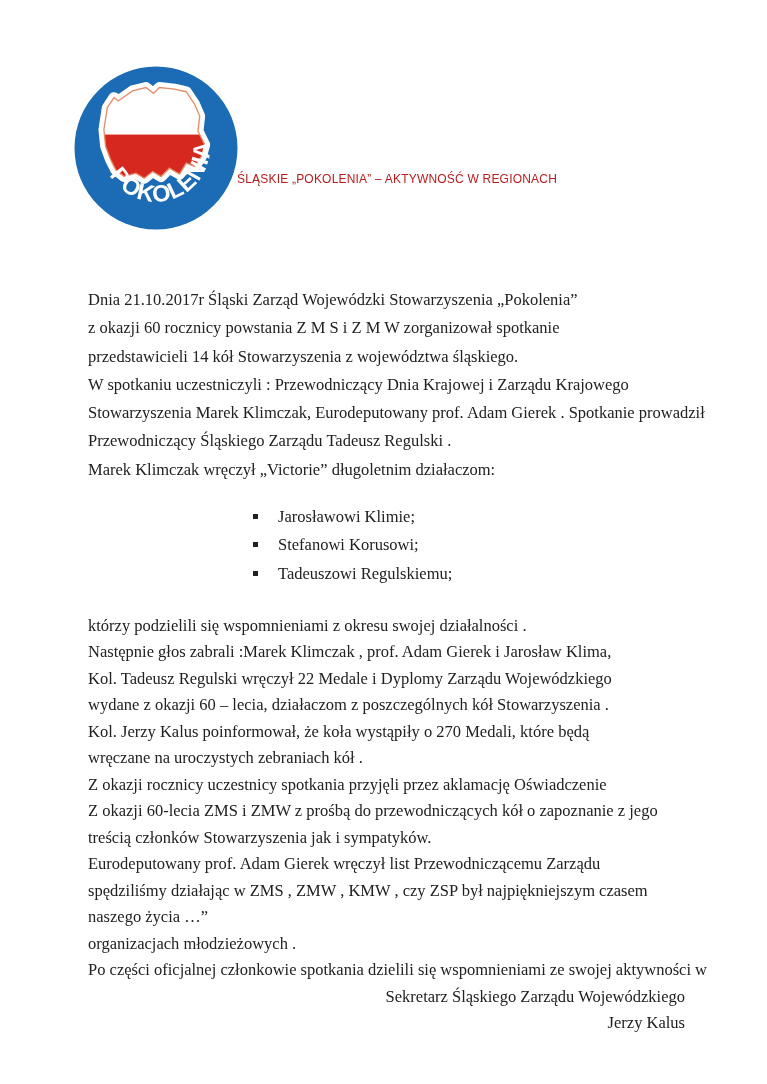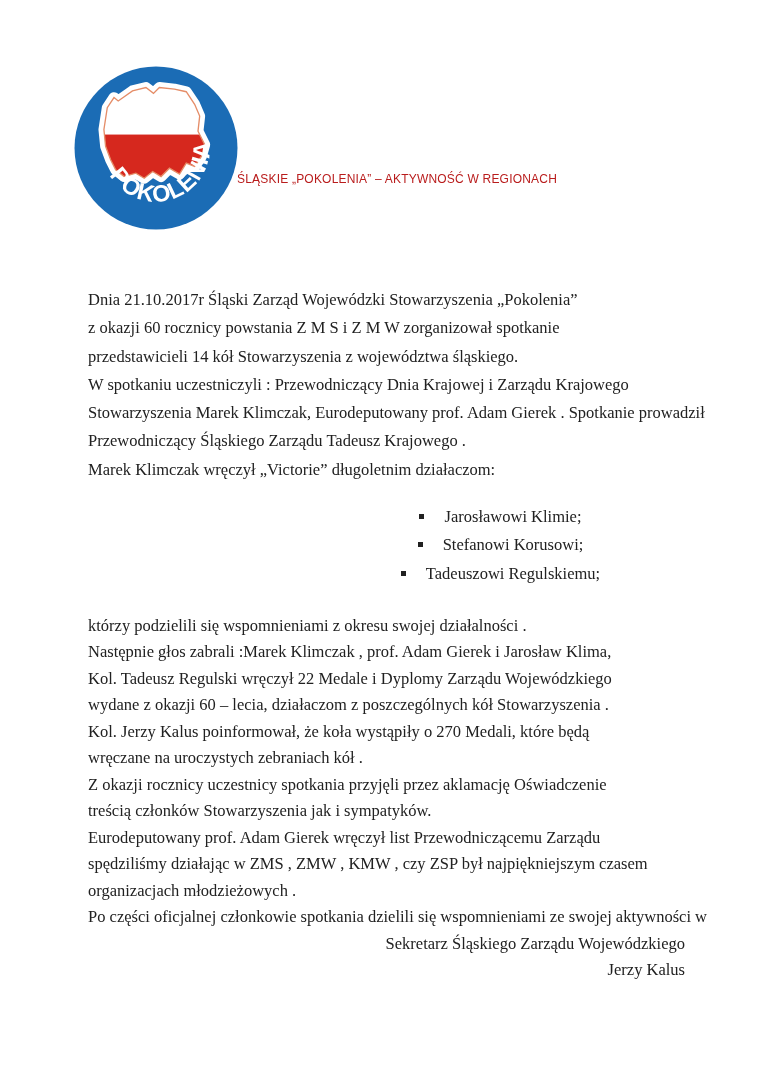--- a/index.html
+++ b/index.html
@@ -20,21 +20,21 @@
     font-size:12px;font-weight:400;color:#b91c1c;
     white-space:nowrap;letter-spacing:0.2px;
   }
   
   .content{position:absolute;left:88px;top:242px;width:660px;margin-top:44px;}
   .line{
     font-size:16.5px;
     line-height:28.3px;
     white-space:nowrap;
   }
-  .bullet-list{margin:19px 0 0 0;padding:0;list-style:none;text-align:center;}
+  .bullet-list{margin:19px 0 0 0;padding:0;list-style:none;}
   .bullet-item{
     font-size:16.5px;line-height:28.3px;
     padding-left:165px;white-space:nowrap;
   }
   .bullet-square{
     display:inline-block;width:5px;height:5px;background:#212121;
     margin-right:20px;vertical-align:3px;
   }
   .para2{margin-top:25px;}
   .para2 .line{line-height:26.5px;}
@@ -73,41 +73,43 @@
   <div class="doc-heading">ŚLĄSKIE „POKOLENIA” – AKTYWNOŚĆ W REGIONACH</div>
 
   <div class="content">
 
     <div class="para1">
       <div class="line">Dnia 21.10.2017r Śląski Zarząd Wojewódzki Stowarzyszenia „Pokolenia”</div>
       <div class="line">z okazji 60 rocznicy powstania Z M S i Z M W zorganizował spotkanie</div>
       <div class="line">przedstawicieli 14 kół Stowarzyszenia z województwa śląskiego.</div>
       <div class="line">W spotkaniu uczestniczyli : Przewodniczący Dnia Krajowej i Zarządu Krajowego</div>
       <div class="line">Stowarzyszenia Marek Klimczak, Eurodeputowany prof. Adam Gierek . Spotkanie prowadził</div>
-      <div class="line">Przewodniczący Śląskiego Zarządu Tadeusz Krajowego .</div>
+      <div class="line">Przewodniczący Śląskiego Zarządu Tadeusz Regulski .</div>
       <div class="line">Marek Klimczak wręczył „Victorie” długoletnim działaczom:</div>
     </div>
 
     <ul class="bullet-list">
       <li class="bullet-item"><span class="bullet-square"></span><span>Jarosławowi Klimie;</span></li>
       <li class="bullet-item"><span class="bullet-square"></span><span>Stefanowi Korusowi;</span></li>
       <li class="bullet-item"><span class="bullet-square"></span><span>Tadeuszowi Regulskiemu;</span></li>
     </ul>
 
     <div class="para2">
       <div class="line">którzy podzielili się wspomnieniami z okresu swojej działalności .</div>
       <div class="line">Następnie głos zabrali :Marek Klimczak , prof. Adam Gierek i Jarosław Klima,</div>
       <div class="line">Kol. Tadeusz Regulski wręczył 22 Medale i Dyplomy Zarządu Wojewódzkiego</div>
       <div class="line">wydane z okazji 60 – lecia, działaczom z poszczególnych kół Stowarzyszenia .</div>
       <div class="line">Kol. Jerzy Kalus poinformował, że koła wystąpiły o 270 Medali, które będą</div>
       <div class="line">wręczane na uroczystych zebraniach kół .</div>
       <div class="line">Z okazji rocznicy uczestnicy spotkania przyjęli przez aklamację Oświadczenie</div>
+      <div class="line">Z okazji 60-lecia ZMS i ZMW z prośbą do przewodniczących kół o zapoznanie z jego</div>
       <div class="line">treścią członków Stowarzyszenia jak i sympatyków.</div>
       <div class="line">Eurodeputowany prof. Adam Gierek wręczył list Przewodniczącemu Zarządu</div>
       <div class="line">spędziliśmy działając w ZMS , ZMW , KMW , czy ZSP był najpiękniejszym czasem</div>
+      <div class="line">naszego życia …”</div>
       <div class="line">organizacjach młodzieżowych .</div>
       <div class="line">Po części oficjalnej członkowie spotkania dzielili się wspomnieniami ze swojej aktywności w</div>
     </div>
 
     <div class="signature">
       <div class="line">Sekretarz Śląskiego Zarządu Wojewódzkiego</div>
       <div class="line">Jerzy Kalus</div>
     </div>
 
   </div>

